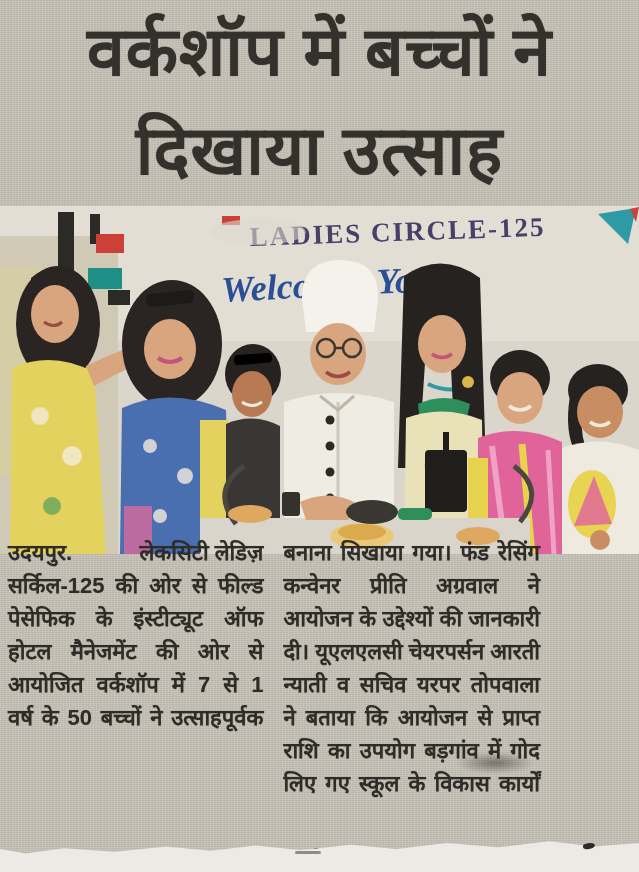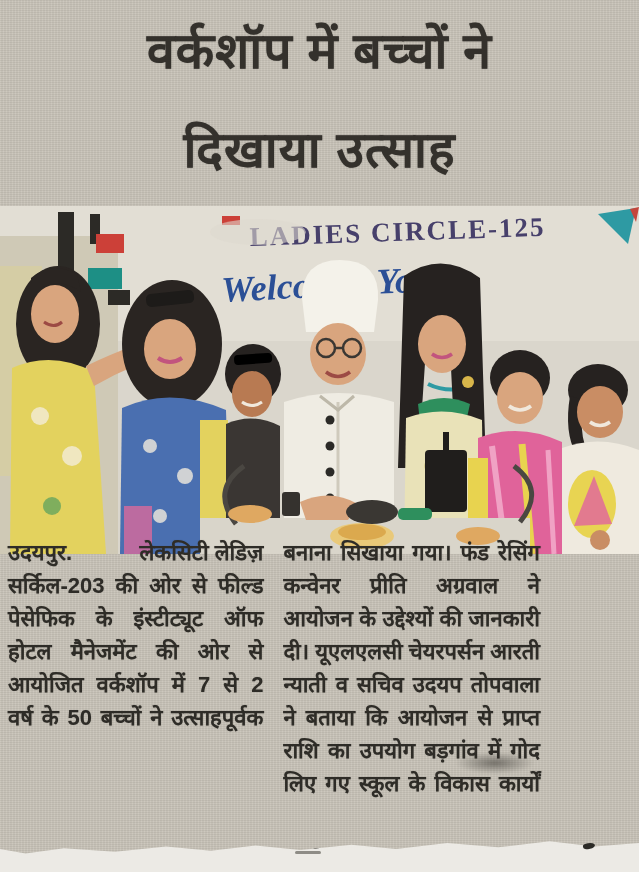--- a/index.html
+++ b/index.html
@@ -20,21 +20,21 @@
       repeating-linear-gradient(90deg, rgba(255,255,255,.04) 0 1px, rgba(0,0,0,.03) 1px 3px);
     clip-path:polygon(0 0,100% 0,100% 97.8%,93% 98.2%,86% 97.6%,78% 98.3%,70% 97.8%,62% 98.5%,55% 98%,47% 98.6%,40% 98.1%,33% 98.7%,26% 98.2%,18% 98.8%,10% 98.4%,4% 99%,0 98.5%);
   }
   
   .headline{
     position:absolute;left:0;top:2px;width:639px;height:200px;
     display:flex;flex-direction:column;align-items:center;justify-content:flex-start;
   }
   .headline .hl{
     font-weight:700;
-    font-size:50px;
+    font-size:68px;
     line-height:99px;
     color:#34312c;
     letter-spacing:1px;
     white-space:nowrap;
     text-shadow:0 0 1px rgba(40,38,34,.55);
   }
   
   .photo{
     position:absolute;left:0;top:206px;width:639px;height:348px;margin:0;
   }
@@ -209,34 +209,34 @@
       </svg>
     </figure>
 
     <section class="body-text">
       <div class="col col-left">
         <div class="line lead-line">
           <span class="dateline">उदयपुर.</span>
           <span class="lead-rest">लेकसिटी लेडिज़</span>
         </div>
         <div class="bodylines">
-            <div class="line">सर्किल-203 की ओर से फील्ड</div>
+            <div class="line">सर्किल-125 की ओर से फील्ड</div>
             <div class="line">पेसेफिक के इंस्टीट्यूट ऑफ</div>
             <div class="line">होटल मैनेजमेंट की ओर से</div>
-            <div class="line">आयोजित वर्कशॉप में 7 से 2</div>
+            <div class="line">आयोजित वर्कशॉप में 7 से 1</div>
             <div class="line">वर्ष के 50 बच्चों ने उत्साहपूर्वक</div>
           </div>
       </div>
       <div class="col col-right">
         <div class="bodylines">
             <div class="line">बनाना सिखाया गया। फंड रेसिंग</div>
             <div class="line">कन्वेनर प्रीति अग्रवाल ने</div>
             <div class="line">आयोजन के उद्देश्यों की जानकारी</div>
             <div class="line">दी। यूएलएलसी चेयरपर्सन आरती</div>
-            <div class="line">न्याती व सचिव उदयप तोपवाला</div>
+            <div class="line">न्याती व सचिव यरपर तोपवाला</div>
             <div class="line">ने बताया कि आयोजन से प्राप्त</div>
             <div class="line">राशि का उपयोग बड़गांव में गोद</div>
             <div class="line">लिए गए स्कूल के विकास कार्यों</div>
             <div class="line">पर किया जाएगा।</div>
           </div>
       </div>
     </section>
 
     <div class="smudge"></div>
   </div>

